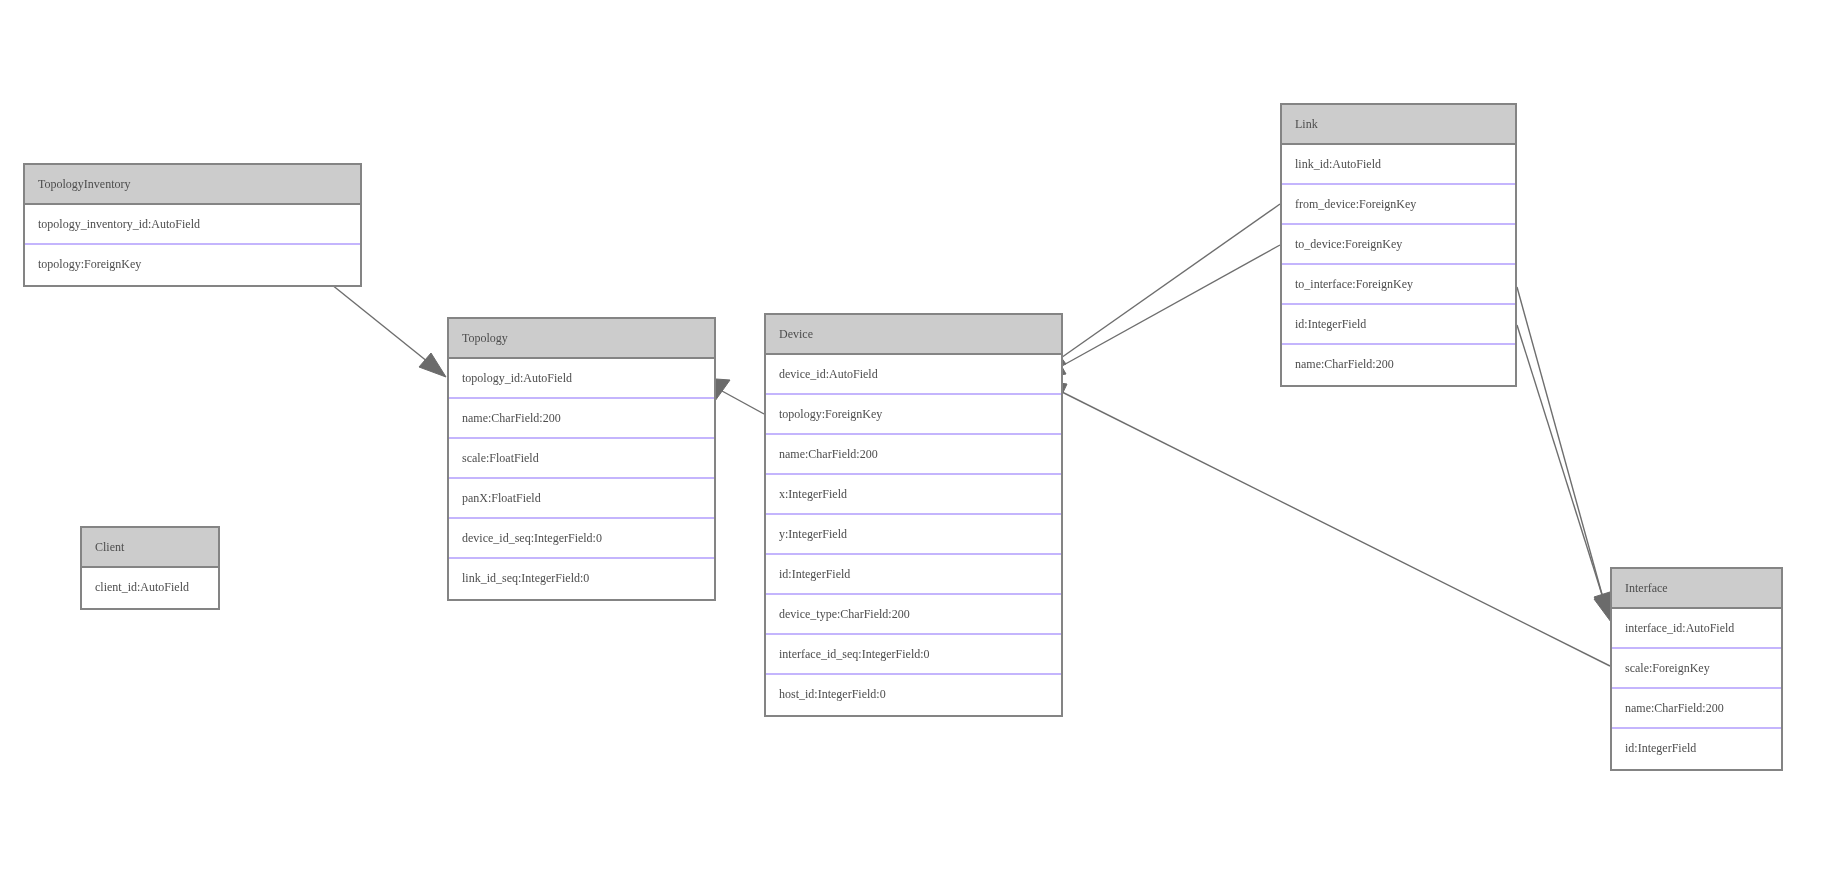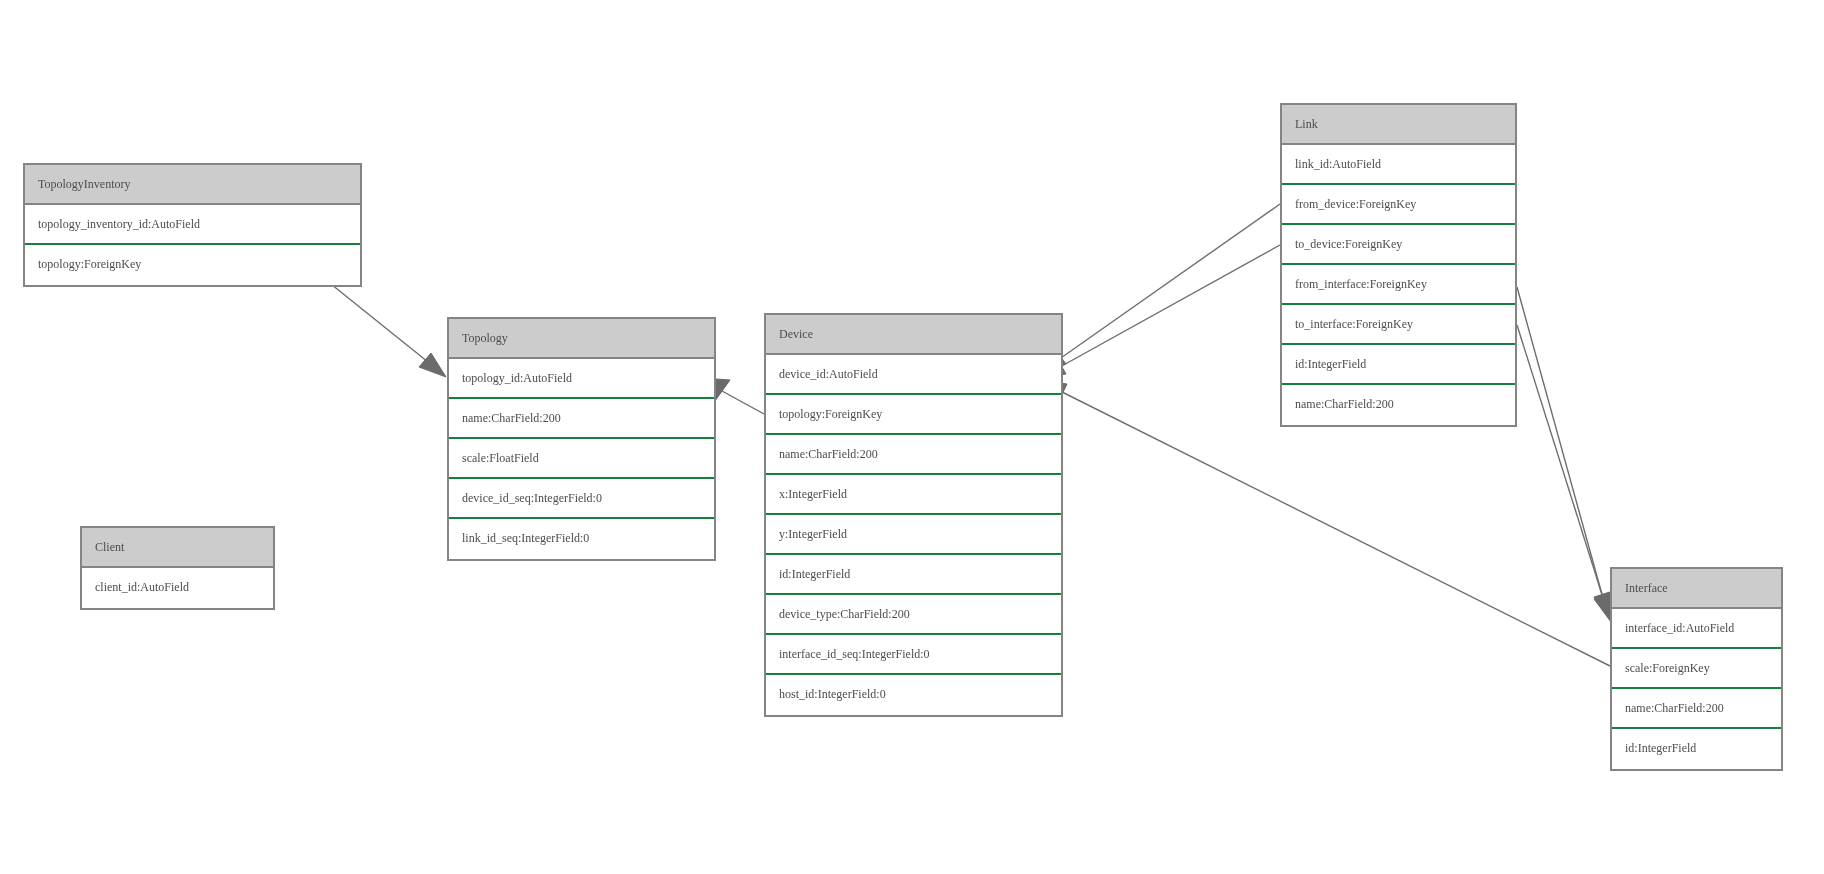--- a/index.html
+++ b/index.html
@@ -45,21 +45,21 @@
     background: #cccccc;
     border-bottom: 2px solid #848484;
     padding-left: 13px;
     white-space: nowrap;
     overflow: hidden;
   }
   .entity .row {
     box-sizing: border-box;
     height: 40px;
     line-height: 38px;
-    border-bottom: 2px solid #15803d;
+    border-bottom: 2px solid #c4b5fd;
     padding-left: 13px;
     background: #ffffff;
     white-space: nowrap;
     overflow: hidden;
   }
   .entity .row:last-child {
     border-bottom: none;
   }
 </style>
 </head>
@@ -112,26 +112,27 @@
         <div class="row">topology:ForeignKey</div>
       </div>
   </div>
 
   <div class="entity" style="left:447px; top:317px; width:269px;">
     <div class="header">Topology</div>
     <div>
         <div class="row">topology_id:AutoField</div>
         <div class="row">name:CharField:200</div>
         <div class="row">scale:FloatField</div>
+        <div class="row">panX:FloatField</div>
         <div class="row">device_id_seq:IntegerField:0</div>
         <div class="row">link_id_seq:IntegerField:0</div>
       </div>
   </div>
 
-  <div class="entity" style="left:80px; top:526px; width:195px;">
+  <div class="entity" style="left:80px; top:526px; width:140px;">
     <div class="header">Client</div>
     <div>
         <div class="row">client_id:AutoField</div>
       </div>
   </div>
 
   <div class="entity" style="left:764px; top:313px; width:299px;">
     <div class="header">Device</div>
     <div>
         <div class="row">device_id:AutoField</div>
@@ -145,21 +146,20 @@
         <div class="row">host_id:IntegerField:0</div>
       </div>
   </div>
 
   <div class="entity" style="left:1280px; top:103px; width:237px;">
     <div class="header">Link</div>
     <div>
         <div class="row">link_id:AutoField</div>
         <div class="row">from_device:ForeignKey</div>
         <div class="row">to_device:ForeignKey</div>
-        <div class="row">from_interface:ForeignKey</div>
         <div class="row">to_interface:ForeignKey</div>
         <div class="row">id:IntegerField</div>
         <div class="row">name:CharField:200</div>
       </div>
   </div>
 
   <div class="entity" style="left:1610px; top:567px; width:173px;">
     <div class="header">Interface</div>
     <div>
         <div class="row">interface_id:AutoField</div>

